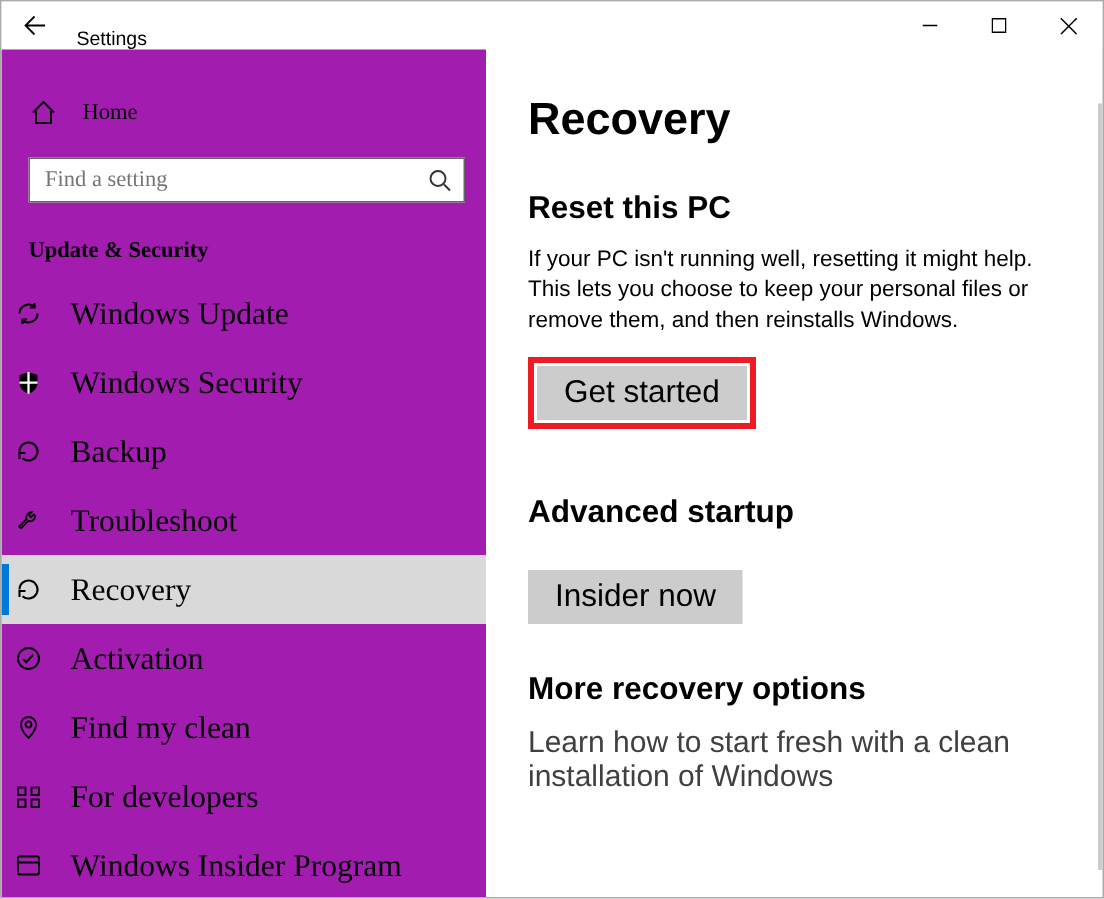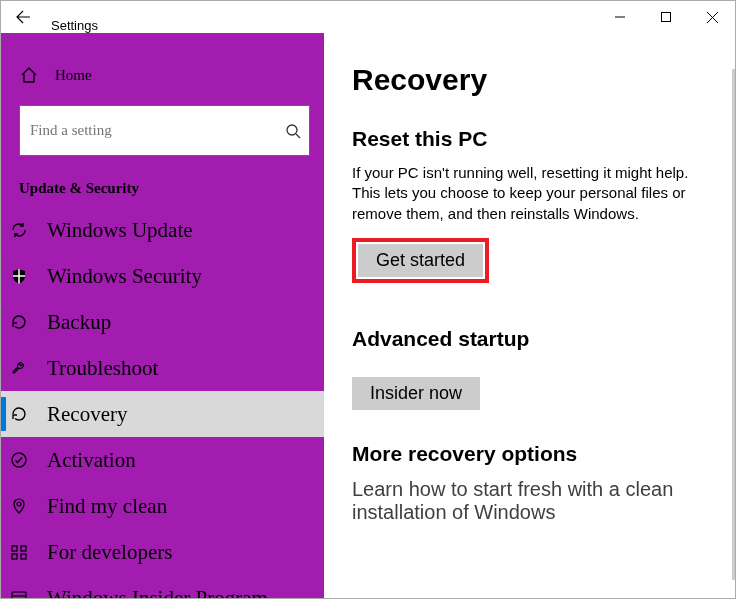--- a/index.html
+++ b/index.html
@@ -62,21 +62,21 @@
       height: 40px;
       padding-left: 18px;
       margin-top: 22px;
       font-size: 15px;
     }
     .home-row .icon { width: 20px; display:flex; justify-content:center; }
     .home-row .label { margin-left: 16px; }
 
     .searchbox {
       margin: 10px 14px 0 18px;
-      height: 51px;
+      height: 30px;
       border: 1px solid #666;
       background: #fff;
       display: flex; align-items: center;
       padding: 0 8px 0 10px;
     }
     .searchbox input {
       border: none; outline: none;
       flex: 1; font-size: 15px;
       color: #555;
       background: transparent;
@@ -112,21 +112,21 @@
 
     
     h1 { font-size: 30px; font-weight: 600; margin-top: 30px; margin-bottom: 24px; }
     h2 { font-size: 21px; font-weight: 600; margin-top: 30px; margin-bottom: 12px; }
     .content p { font-size: 15px; line-height: 1.35; color: #000; max-width: 370px; }
     .btn {
       display: inline-block;
       background: #cccccc;
       border: none;
       font-family: inherit;
-      font-size: 18px;
+      font-size: 21px;
       padding: 6px 18px;
       margin-top: 14px;
       cursor: default;
     }
     .highlight-box {
       display: inline-block;
       border: 4px solid #ed1c24;
       padding: 2px;
       margin-top: 14px;
     }

